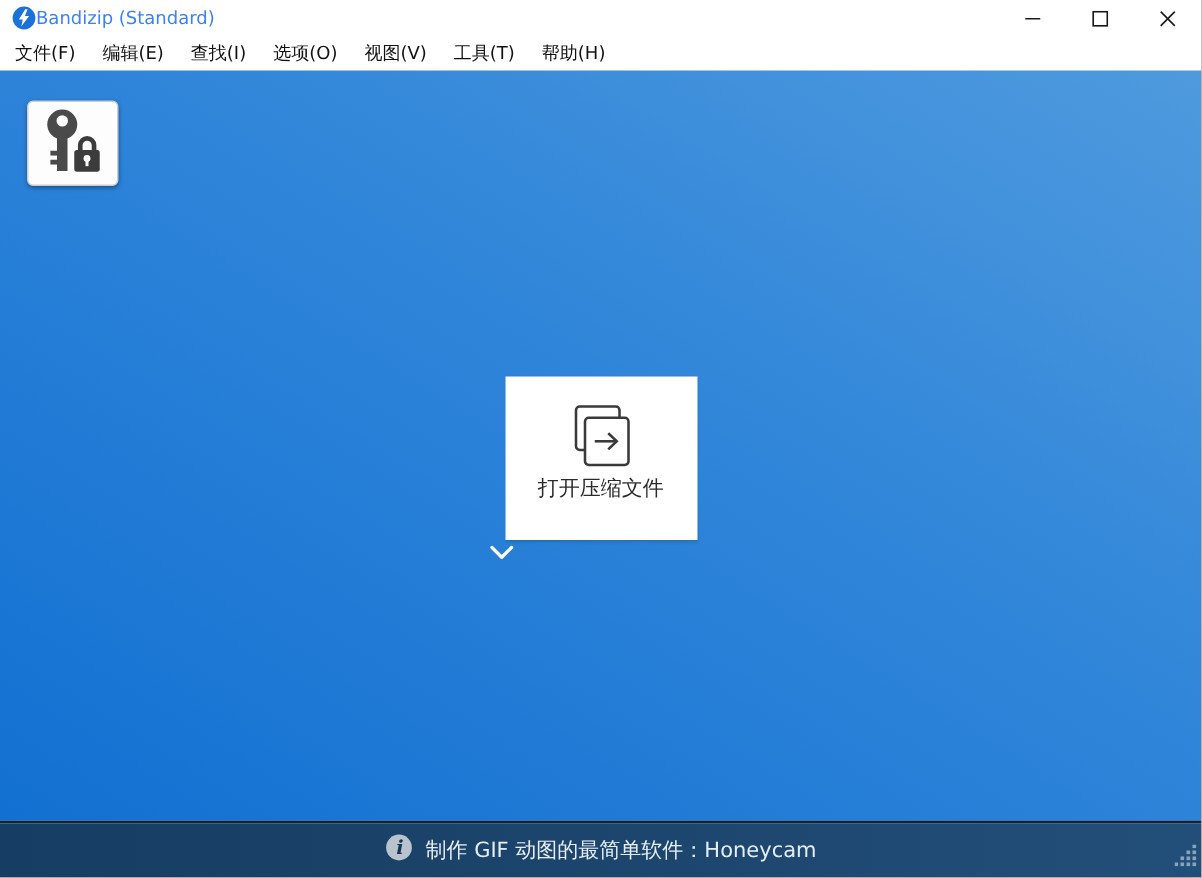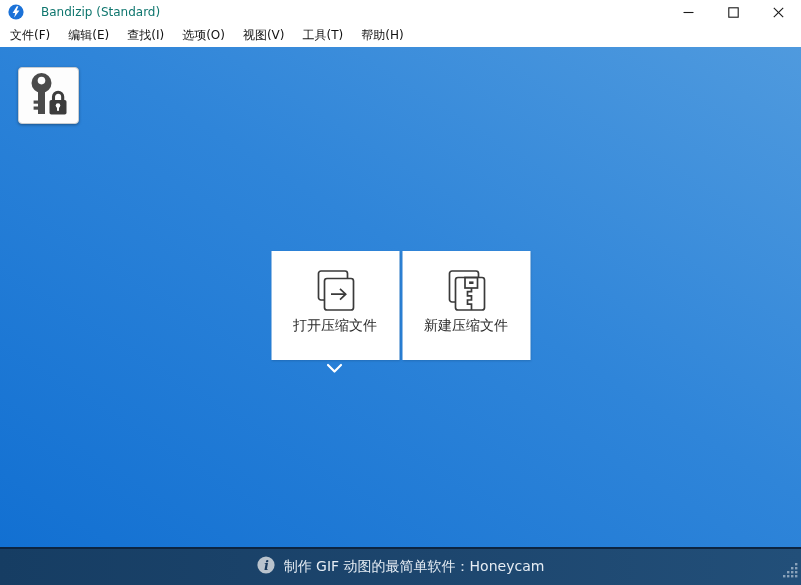--- a/index.html
+++ b/index.html
@@ -22,23 +22,23 @@
     display: flex;
     align-items: center;
     position: relative;
   }
   .app-logo {
     width: 16px; height: 16px;
     margin-left: 8px;
     display: flex; align-items: center; justify-content: center;
   }
   .titlebar-title {
-    margin-left: 17px;
+    margin-left: 0;
     font-size: 12px;
-    color: #0f766e;
+    color: #3b82f6;
     white-space: nowrap;
   }
   .caption-buttons {
     position: absolute;
     right: 0; top: 0;
     height: 24px;
     display: flex;
   }
   .caption-btn {
     width: 45px; height: 24px;
@@ -203,32 +203,20 @@
           <svg width="46" height="46" viewBox="0 0 46 46" fill="none" stroke="#3a3a3a" stroke-width="1.7">
             <rect x="6" y="3" width="29" height="29" rx="2.5" fill="#ffffff"></rect>
             <rect x="12" y="10.5" width="29" height="31.5" rx="2.5" fill="#ffffff"></rect>
             <line x1="18.5" y1="26.2" x2="33" y2="26.2"></line>
             <polyline points="27.5,20.8 33.2,26.2 27.5,31.6"></polyline>
           </svg>
         </span>
         <span class="label">打开压缩文件</span>
       </button>
 
-      <button class="big-button">
-        <span>
-          <svg width="46" height="46" viewBox="0 0 46 46" fill="none" stroke="#3a3a3a" stroke-width="1.7">
-            <rect x="6" y="3" width="29" height="31" rx="2.5" fill="#ffffff"></rect>
-            <rect x="12" y="9.5" width="29" height="32.5" rx="2.5" fill="#ffffff"></rect>
-            <rect x="21.5" y="9.5" width="12.5" height="10.5"></rect>
-            <rect x="25.6" y="13.4" width="4.4" height="2.6" fill="#3a3a3a" stroke="none"></rect>
-            <path d="M28 20 v3.6 h-4 v4.2 h4 v4.2 h-4 v4.2 h4 V42"></path>
-          </svg>
-        </span>
-        <span class="label">新建压缩文件</span>
-      </button>
 
     </div>
 
     <div class="chevron-wrap">
       <span>
         <svg width="17" height="11" viewBox="0 0 17 11">
           <polyline points="2,2 8.5,8.5 15,2" fill="none" stroke="#ffffff" stroke-width="2.2" stroke-linecap="round" stroke-linejoin="round"></polyline>
         </svg>
       </span>
     </div>

